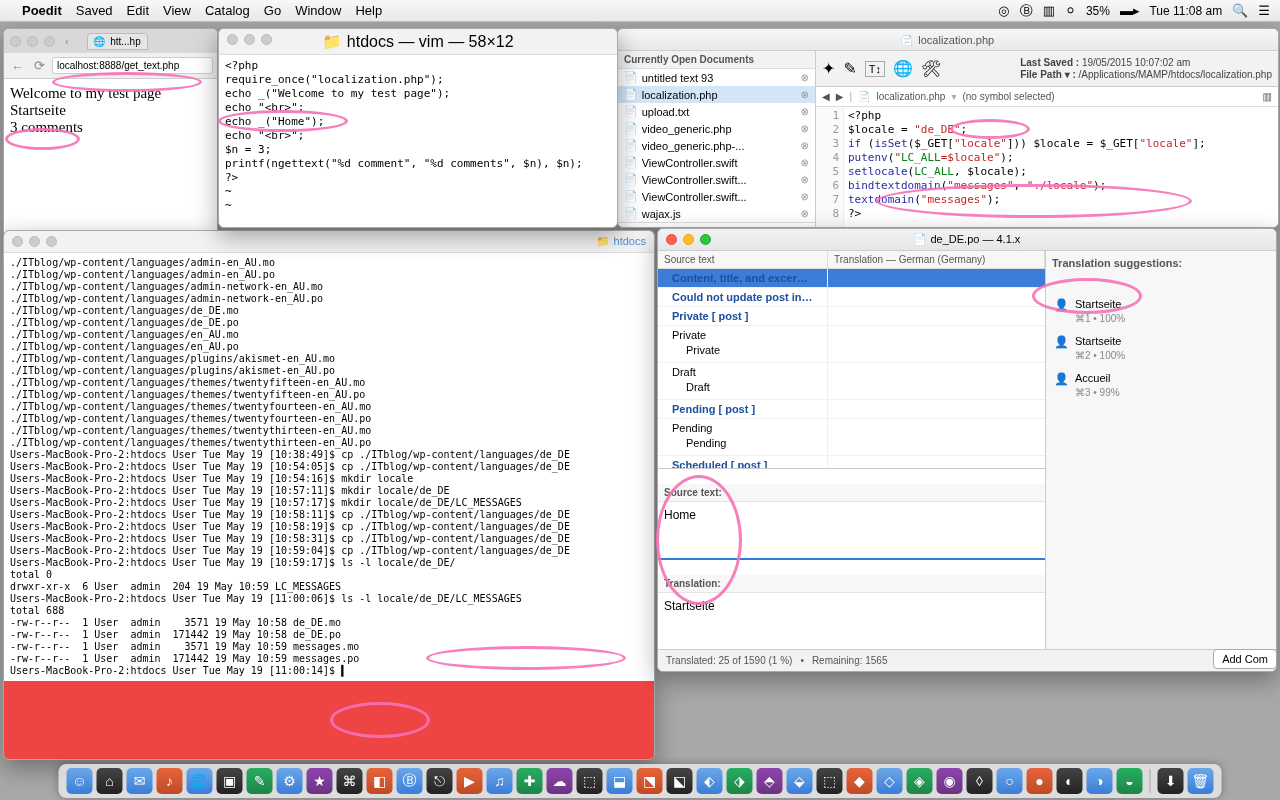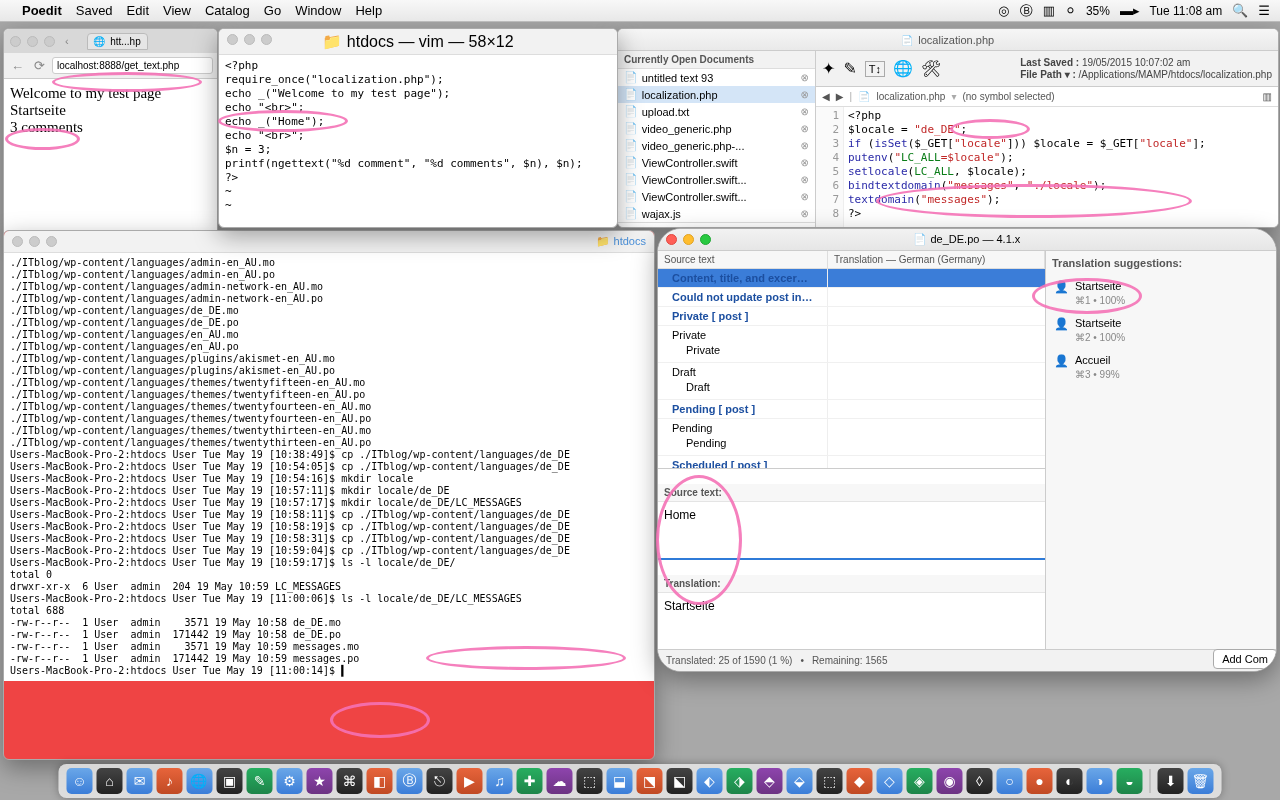--- a/index.html
+++ b/index.html
@@ -102,21 +102,20 @@
 .coda .gutter { width:28px; text-align:right; color:#999; padding:2px 4px; background:#fafafa; border-right:1px solid #eee; line-height:14px;}
 .coda .lines { padding:2px 4px; line-height:14px; }
 .coda .lines .fn { color:#2a2aa8; }
 .coda .lines .str { color:#c02727; }
 .coda .lines .const { color:#0a7d18; }
 
 
 .poedit {
   top: 228px; left: 657px; width: 620px; height: 444px; z-index: 40;
   background:#f2f2f2;
-  border-radius:24px;
 }
 .poedit .titlebar { height:22px; display:flex; align-items:center; justify-content:center; background:linear-gradient(#f2f2f2,#e6e6e6); border-bottom:1px solid #ccc; font-size:11px; position:relative;}
 .poedit .titlebar .traffic { position:absolute; left:0; top:0; }
 .poedit .content { display:flex; height:calc(100% - 44px); }
 .poedit .main { flex:1; display:flex; flex-direction:column; border-right:1px solid #ccc;}
 .poedit .grid { flex:1; overflow:hidden; background:#fff;}
 .poedit .gridhead { display:flex; background:#f7f7f7; border-bottom:1px solid #ddd; font-size:10px; color:#555;}
 .poedit .gridhead div { padding:3px 6px; border-right:1px solid #ddd; }
 .poedit .col-src { width:170px; }
 .poedit .col-tr { flex:1; }
@@ -126,21 +125,21 @@
 .poedit .row div { padding:3px 14px; white-space:nowrap; overflow:hidden; text-overflow:ellipsis; }
 .poedit .srccell { width:170px; border-right:1px solid #eee;}
 .poedit .trcell { flex:1; }
 .poedit .editpanes { display:flex; flex-direction:column; }
 .poedit .pane { border-top:1px solid #ccc; background:#fff;}
 .poedit .pane .lbl { font-size:10px; font-weight:600; color:#555; padding:3px 6px; background:#f7f7f7; border-bottom:1px solid #e4e4e4;margin-top:15px;}
 .poedit .pane .ta { min-height:56px; padding:6px; font-size:12px; }
 .poedit .pane.translation { border-top:2px solid #2f7bd8; }
 .poedit .pane.translation .ta { min-height:56px; }
 .poedit .sidebar { width:230px; background:#f7f7f7; padding:6px; font-size:11px;}
-.poedit .sidebar .shead { font-weight:600; color:#555; margin-bottom:6px;}
+.poedit .sidebar .shead { font-weight:600; color:#555; margin-bottom:24px;}
 .poedit .sidebar .sugg { display:flex; align-items:flex-start; gap:6px; padding:4px 2px; }
 .poedit .sidebar .sugg .ico { color:#888; font-size:12px; margin-top:1px;}
 .poedit .sidebar .sugg .txt { line-height:14px; }
 .poedit .sidebar .sugg .meta { color:#888; font-size:10px; }
 .poedit .status { height:22px; background:#f2f2f2; border-top:1px solid #ccc; display:flex; align-items:center; padding:0 8px; font-size:10px; color:#555; gap:8px; position:relative;}
 .poedit .addcom { position:absolute; right:-1px; top:-1px; background:#fff; border:1px solid #aaa; border-radius:4px; padding:3px 8px; font-size:11px;}
 
 
 .ann { position:absolute; border:3px solid #f472b6; border-radius:50%; z-index:200; pointer-events:none; opacity:.9;}
 

